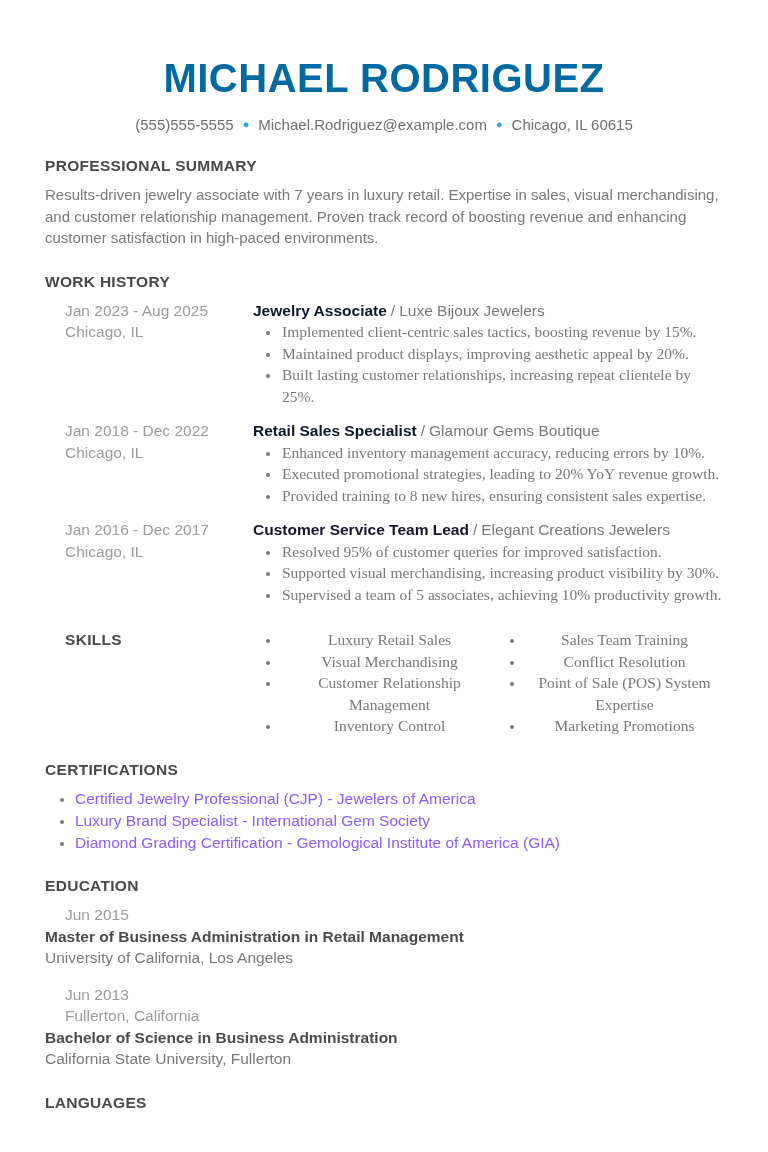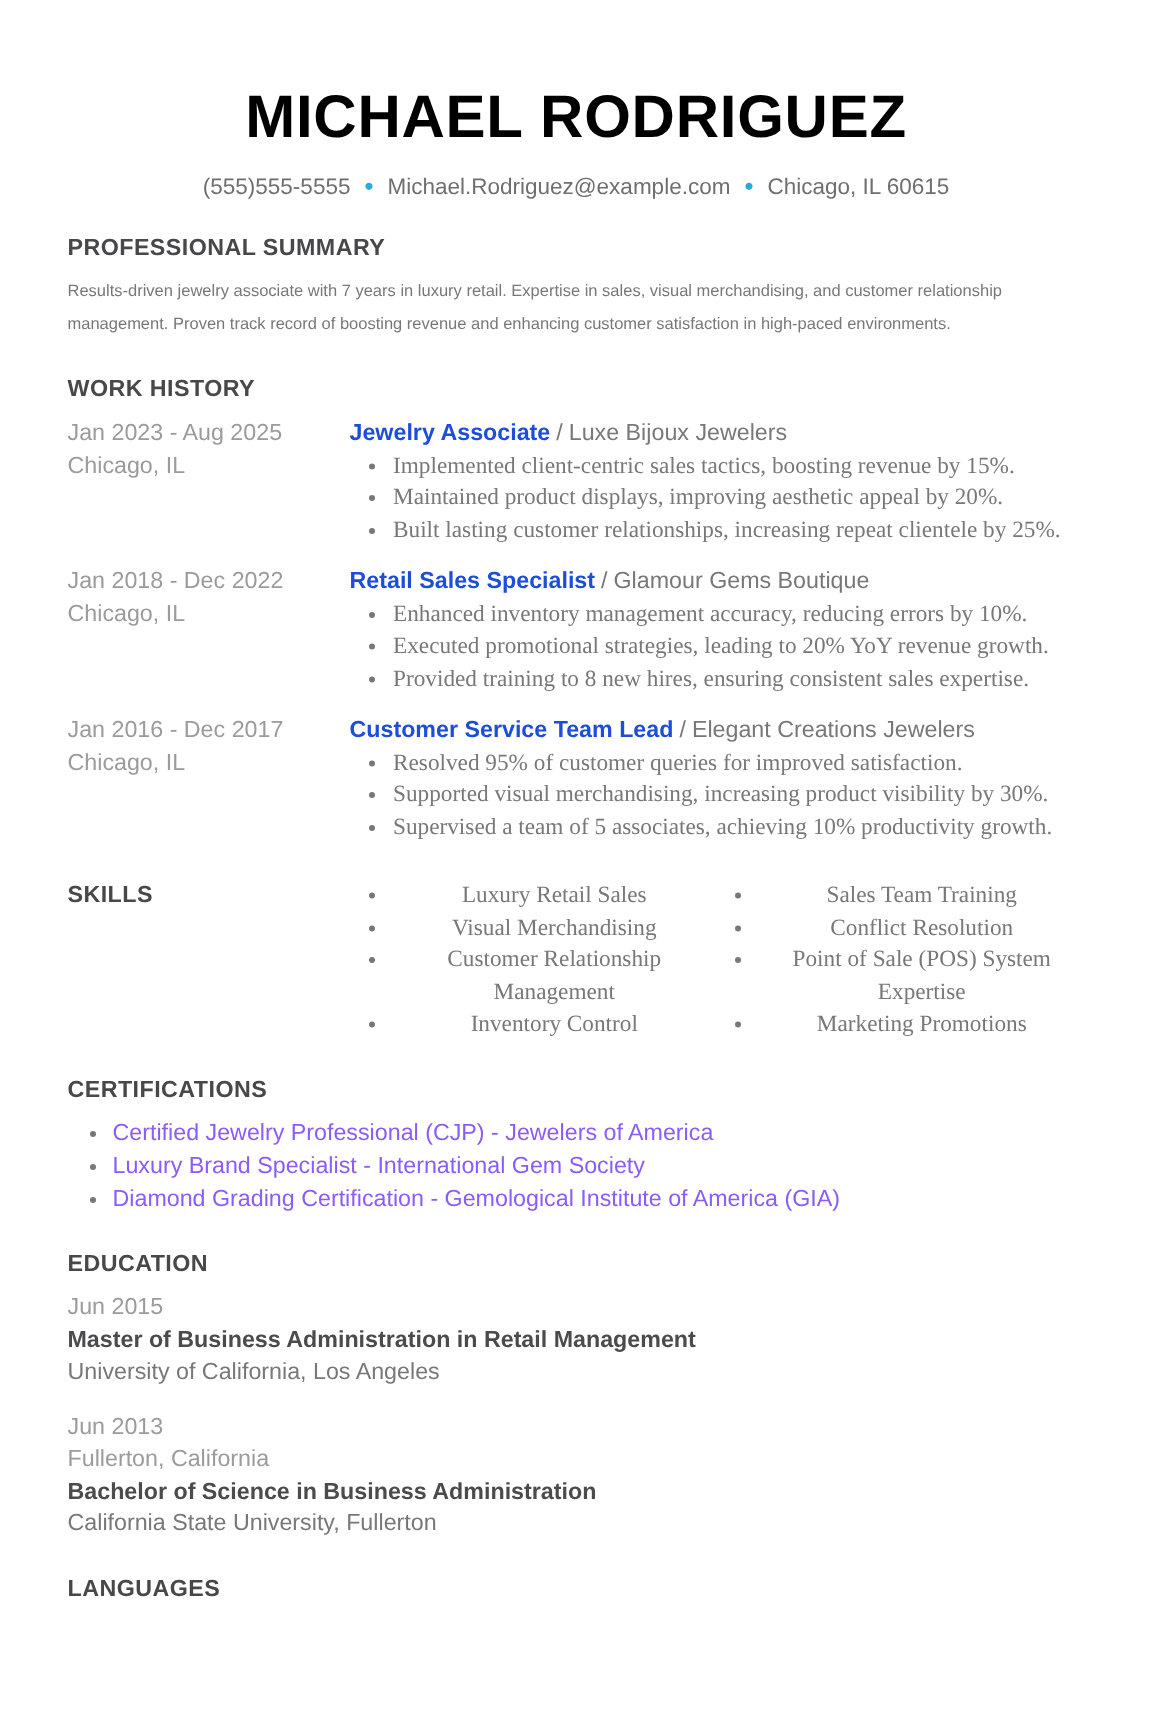--- a/index.html
+++ b/index.html
@@ -9,50 +9,50 @@
     font-family: "Liberation Sans", sans-serif;
     -webkit-font-smoothing: antialiased;
     overflow: hidden;
   }
   .page { padding: 56px 45px 0 45px; }
 
   
   .name {
     margin: 0; text-align: center;
     font-size: 40px; font-weight: 700; letter-spacing: 0.5px;
-    color: #000000;
+    color: #0369a1;
   }
   .contact-row {
     margin-top: 15px;
     display: flex; justify-content: center; align-items: center;
     gap: 9px;
     font-size: 15px; color: #6f6f72;
   }
   .dot { color: #29a9e1; font-size: 11px; line-height: 1; }
 
   
   .section { margin-top: 24px; }
   .section-heading {
     margin: 0 0 9px 0;
     font-size: 15.5px; font-weight: 700; letter-spacing: 0.3px;
     color: #48484a;
   }
-  .body-text { font-size: 11px; line-height: 21.5px; color: #78787b; margin: 0; }
+  .body-text { font-size: 15px; line-height: 21.5px; color: #78787b; margin: 0; }
 
   
   .row { display: flex; }
   .col-left {
     width: 188px; flex-shrink: 0;
-    font-size: 15.5px; line-height: 21.5px; color: #9b9b9d;
+    font-size: 15.5px; line-height: 21.5px; color: #9b9b9d; margin-left: 20px;
   }
   .col-right { flex: 1; font-size: 15.5px; line-height: 21.5px; color: #78787b; }
 
   .job { margin-bottom: 13px; }
   .job:last-child { margin-bottom: 0; }
-  .job-title { font-weight: 700; color: #1d4ed8; }
+  .job-title { font-weight: 700; color: #0f172a; }
   .title-sep { margin: 0 4px; color: #78787b; }
 
   ul.bullets { margin: 0; padding: 0 0 0 28px; list-style: disc; font-family: Liberation Serif, serif; }
   ul.bullets li { padding-left: 1px; }
   ul.bullets li::marker { color: #78787b; font-size: 13px; }
 
   
   .skills-cols { display: flex; }
   .skills-cols ul.bullets { width: 244px; flex-shrink: 0; text-align: center; }
   .skills-cols ul.bullets + ul.bullets { width: auto; flex: 1; }

